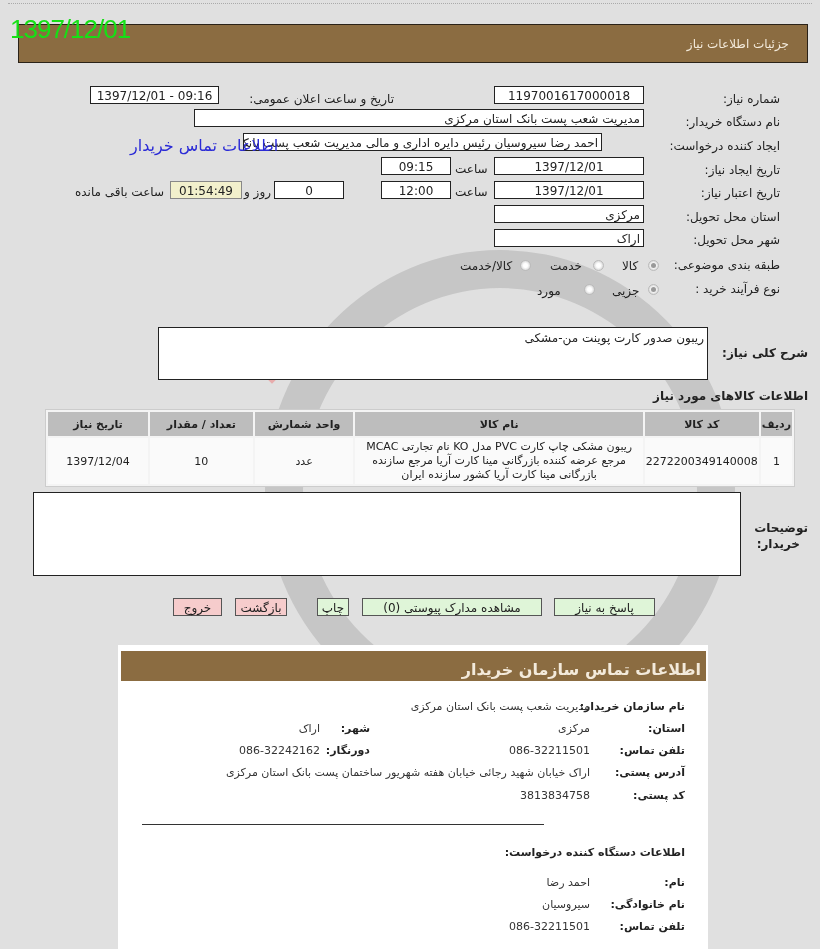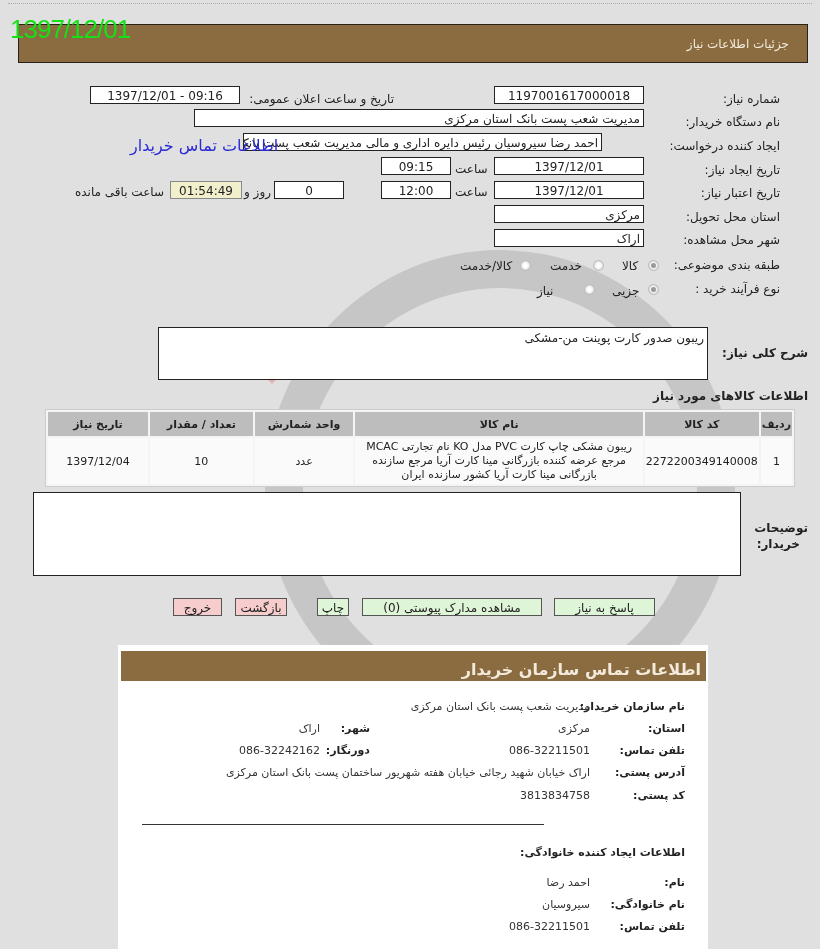--- a/index.html
+++ b/index.html
@@ -53,21 +53,21 @@
 <div class="diamond"></div>
 
 <div class="header-bar">
   <span class="title">جزئیات اطلاعات نیاز</span>
 </div>
 <div class="watermark-date">1397/12/01</div>
 
 <span class="lbl" style="right:40px;top:92px;">شماره نیاز:</span>
 <div class="box center" style="left:494px;top:86px;width:150px;">1197001617000018</div>
 <span class="lbl" style="right:426px;top:92px;">تاریخ و ساعت اعلان عمومی:</span>
-<div class="box center" style="left:90px;top:86px;width:150px;">1397/12/01 - 09:16</div>
+<div class="box center" style="left:90px;top:86px;width:129px;">1397/12/01 - 09:16</div>
 
 <span class="lbl" style="right:40px;top:115px;">نام دستگاه خریدار:</span>
 <div class="box right" style="left:194px;top:109px;width:450px;">مدیریت شعب پست بانک استان مرکزی</div>
 
 <span class="lbl" style="right:40px;top:139px;">ایجاد کننده درخواست:</span>
 <div class="box right" style="left:243px;top:133px;width:359px;">احمد رضا سیروسیان رئیس دایره اداری و مالی مدیریت شعب پست بانک استان</div>
 <span class="link" style="left:130px;top:136px;">اطلاعات تماس خریدار</span>
 
 <span class="lbl" style="right:40px;top:163px;">تاریخ ایجاد نیاز:</span>
 <div class="box center" style="left:494px;top:157px;width:150px;">1397/12/01</div>
@@ -79,36 +79,36 @@
 <span class="lbl" style="left:455px;top:185px;">ساعت</span>
 <div class="box center" style="left:381px;top:181px;width:70px;">12:00</div>
 <div class="box center" style="left:274px;top:181px;width:70px;">0</div>
 <span class="lbl" style="left:244px;top:185px;">روز و</span>
 <div class="box center yellow" style="left:170px;top:181px;width:72px;">01:54:49</div>
 <span class="lbl" style="left:75px;top:185px;">ساعت باقی مانده</span>
 
 <span class="lbl" style="right:40px;top:210px;">استان محل تحویل:</span>
 <div class="box right" style="left:494px;top:205px;width:150px;">مرکزی</div>
 
-<span class="lbl" style="right:40px;top:233px;">شهر محل مشاهده:</span>
+<span class="lbl" style="right:40px;top:233px;">شهر محل تحویل:</span>
 <div class="box right" style="left:494px;top:229px;width:150px;">اراک</div>
 
 <span class="lbl" style="right:40px;top:258px;">طبقه بندی موضوعی:</span>
 <span class="radio checked" style="left:648px;top:260px;"></span>
 <span class="lbl" style="left:622px;top:259px;">کالا</span>
 <span class="radio" style="left:593px;top:260px;"></span>
 <span class="lbl" style="left:550px;top:259px;">خدمت</span>
 <span class="radio" style="left:520px;top:260px;"></span>
 <span class="lbl" style="left:460px;top:259px;">کالا/خدمت</span>
 
 <span class="lbl" style="right:40px;top:282px;">نوع فرآیند خرید :</span>
 <span class="radio checked" style="left:648px;top:284px;"></span>
 <span class="lbl" style="left:612px;top:284px;">جزیی</span>
 <span class="radio" style="left:584px;top:284px;"></span>
-<span class="lbl" style="left:537px;top:284px;">نیاز</span>
+<span class="lbl" style="left:537px;top:284px;">مورد</span>
 
 <span class="lbl bold" style="right:12px;top:346px;">شرح کلی نیاز:</span>
 <div class="textarea" style="left:158px;top:327px;width:550px;height:53px;">
   <span class="txt">ریبون صدور کارت پوینت من-مشکی</span>
 </div>
 
 <span class="lbl bold" style="right:12px;top:389px;">اطلاعات کالاهای مورد نیاز</span>
 
 <table class="items">
   <thead>
@@ -163,21 +163,21 @@
 <span class="p-val" style="right:500px;top:744px;">086-32242162</span>
 
 <span class="p-lbl" style="right:135px;top:766px;">آدرس پستی:</span>
 <span class="p-val" style="right:230px;top:766px;">اراک خیابان شهید رجائی خیابان هفته شهریور ساختمان پست بانک استان مرکزی</span>
 
 <span class="p-lbl" style="right:135px;top:789px;">کد پستی:</span>
 <span class="p-val" style="right:230px;top:789px;">3813834758</span>
 
 <div class="hr"></div>
 
-<span class="p-lbl" style="right:135px;top:846px;">اطلاعات ایجاد کننده خانوادگی:</span>
+<span class="p-lbl" style="right:135px;top:846px;">اطلاعات دستگاه کننده درخواست:</span>
 
 <span class="p-lbl" style="right:135px;top:876px;">نام:</span>
 <span class="p-val" style="right:230px;top:876px;">احمد رضا</span>
 
 <span class="p-lbl" style="right:135px;top:898px;">نام خانوادگی:</span>
 <span class="p-val" style="right:230px;top:898px;">سیروسیان</span>
 
 <span class="p-lbl" style="right:135px;top:920px;">تلفن تماس:</span>
 <span class="p-val" style="right:230px;top:920px;">086-32211501</span>
 

